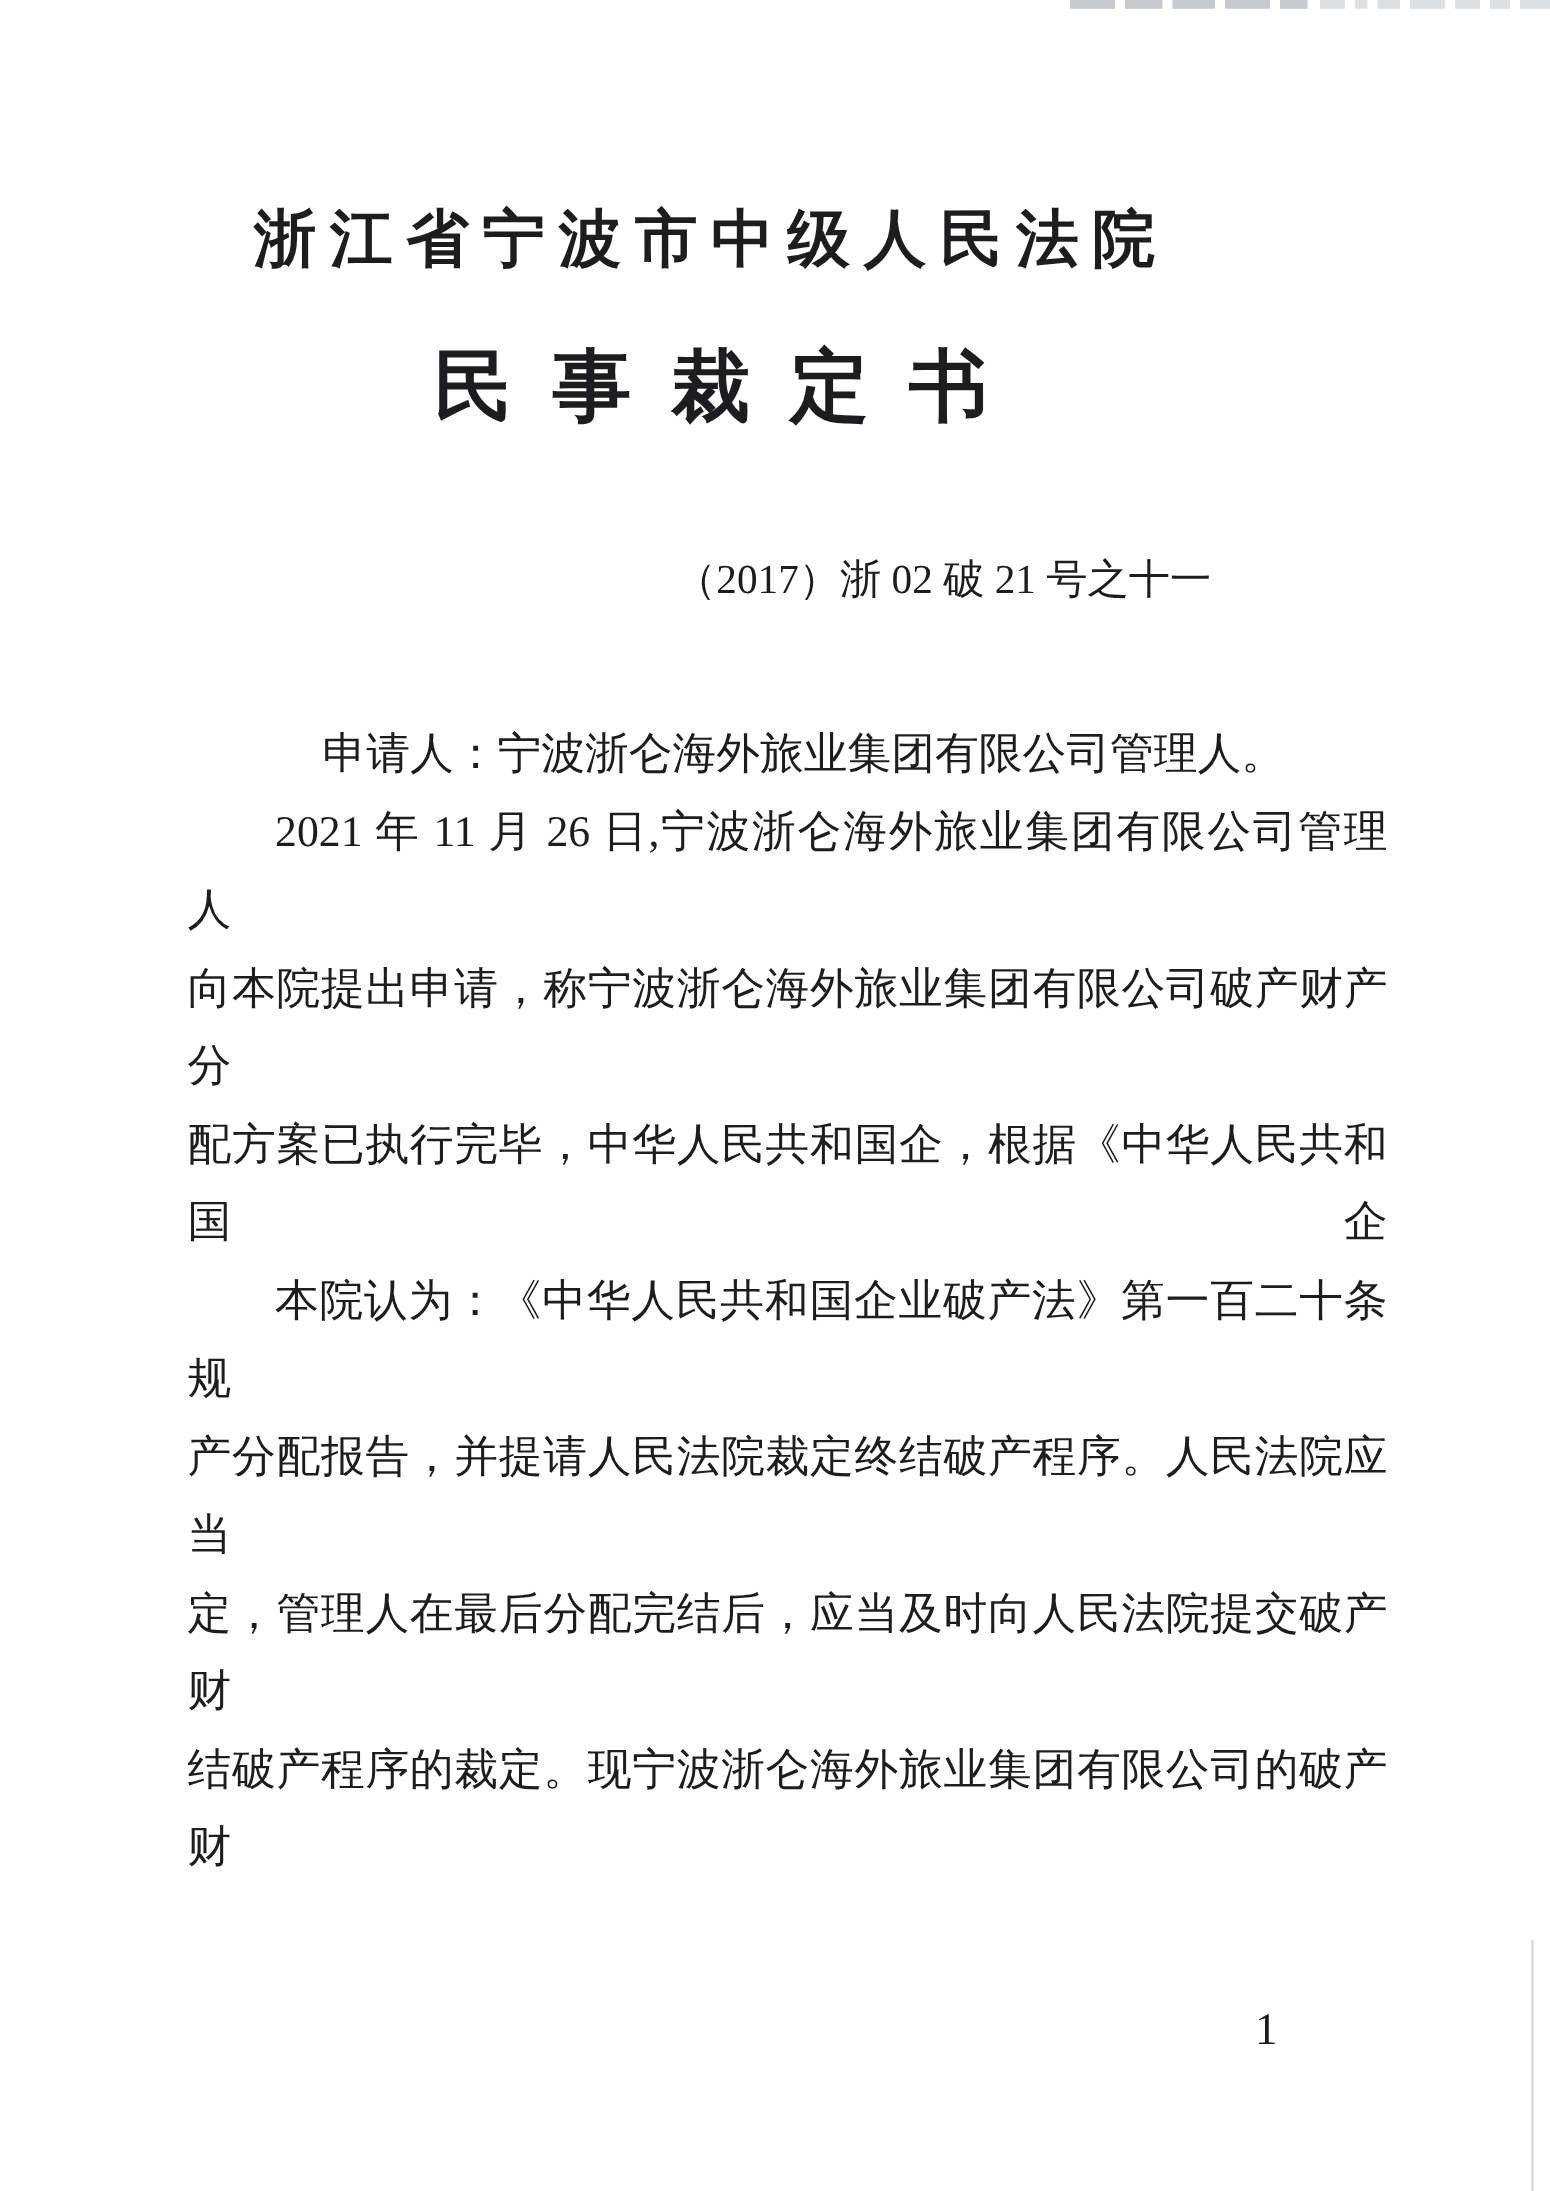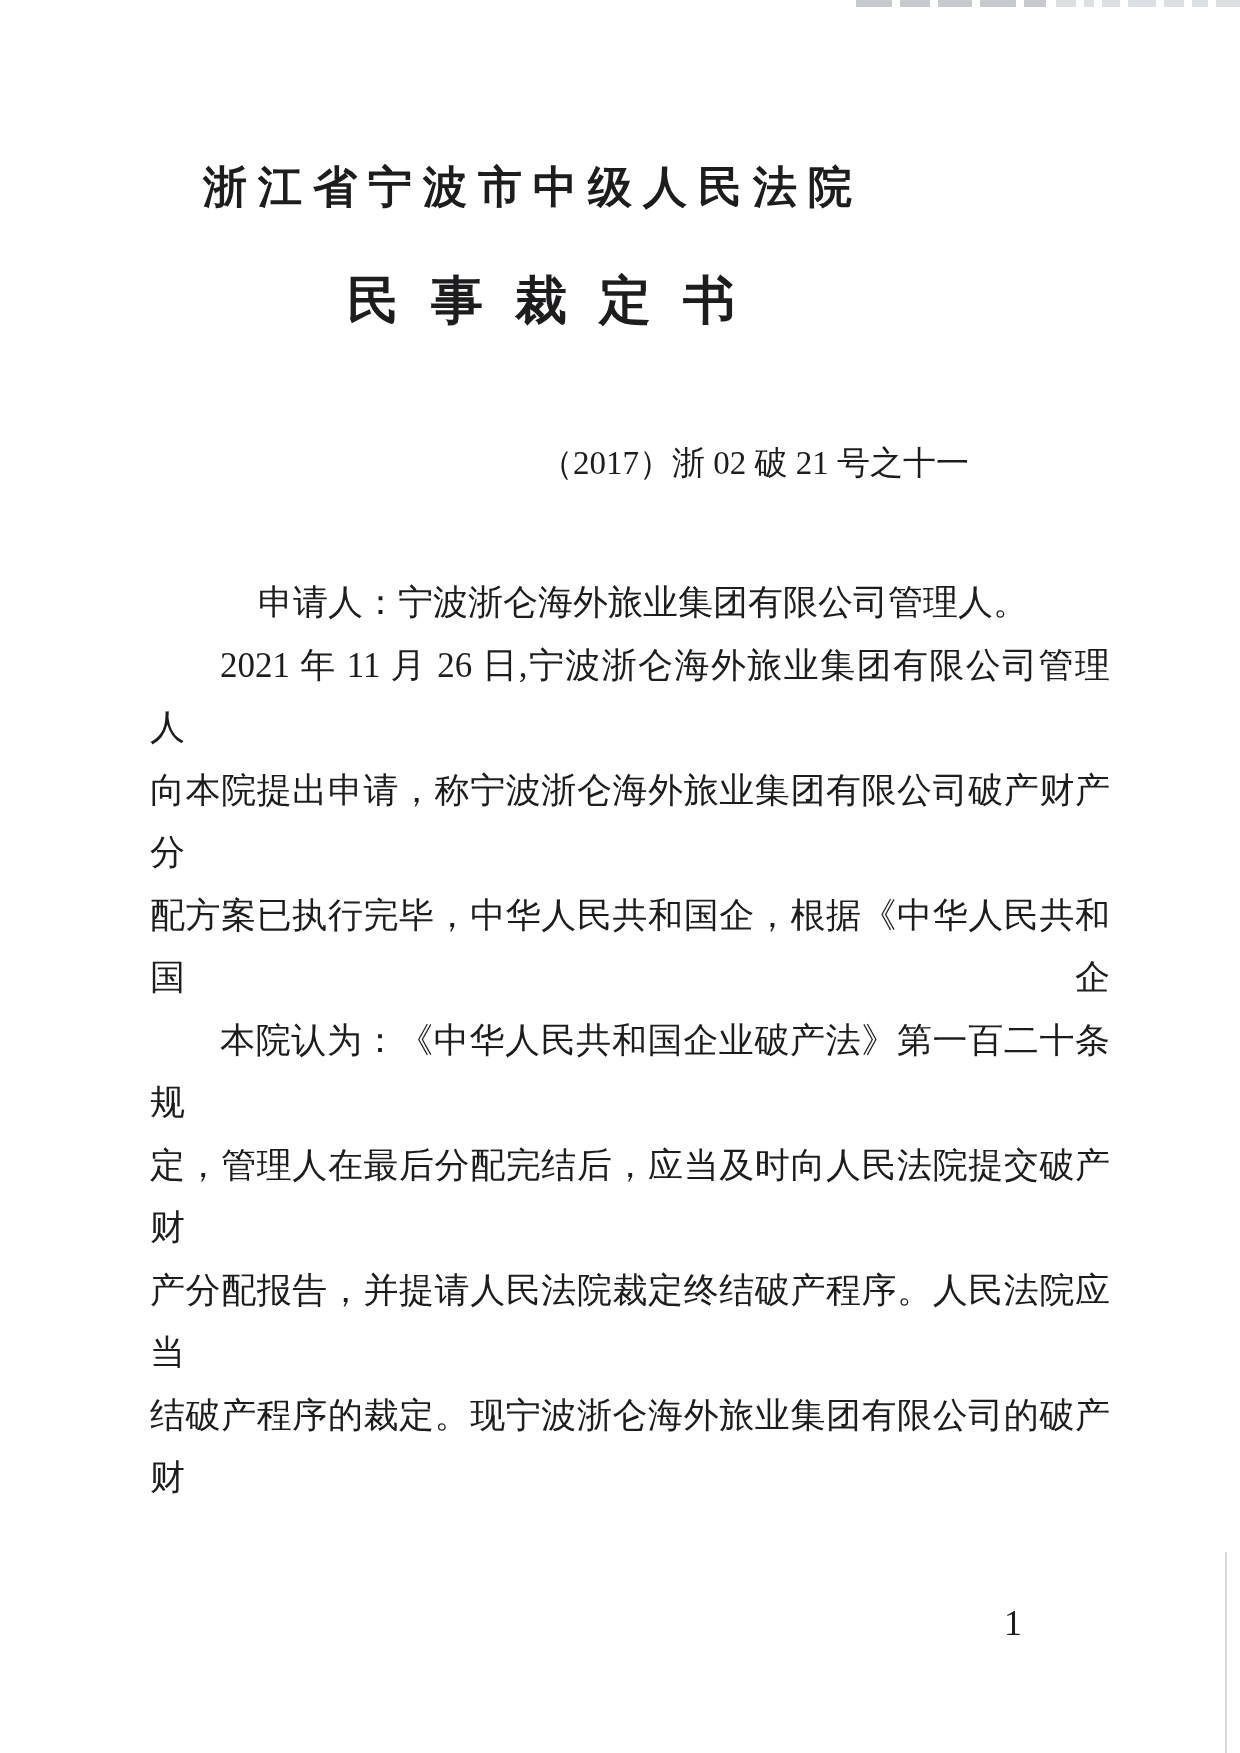--- a/index.html
+++ b/index.html
@@ -10,31 +10,31 @@
     background: #ffffff;
     color: #1d1d1f;
     font-family: "Liberation Serif", "DejaVu Serif", serif;
     overflow: hidden;
   }
   .court-name {
     position: absolute;
     left: 203px;
     top: 158px;
     margin: 0;
-    font-size: 44px;
+    font-size: 50px;
     font-weight: 700;
     letter-spacing: 11px;
     white-space: nowrap;
   }
   .doc-type {
     position: absolute;
     left: 347px;
     top: 266px;
     margin: 0;
-    font-size: 52px;
+    font-size: 63px;
     font-weight: 700;
     letter-spacing: 32px;
     white-space: nowrap;
   }
   .case-number {
     position: absolute;
     left: 540px;
     top: 441px;
     font-size: 33px;
     white-space: nowrap;
@@ -97,22 +97,22 @@
   <h2 class="doc-type">民事裁定书</h2>
 
   <div class="case-number">（2017）浙 02 破 21 号之十一</div>
 
   <div class="body-block">
     <div class="line indent short">申请人：宁波浙仑海外旅业集团有限公司管理人。</div>
     <div class="line indent">2021 年 11 月 26 日,宁波浙仑海外旅业集团有限公司管理人</div>
     <div class="line">向本院提出申请，称宁波浙仑海外旅业集团有限公司破产财产分</div>
     <div class="line">配方案已执行完毕，中华人民共和国企，根据《中华人民共和国企</div>
     <div class="line indent">本院认为：《中华人民共和国企业破产法》第一百二十条规</div>
+    <div class="line">产分配报告，并提请人民法院裁定终结破产程序。人民法院应当</div>
     <div class="line">定，管理人在最后分配完结后，应当及时向人民法院提交破产财</div>
-    <div class="line">产分配报告，并提请人民法院裁定终结破产程序。人民法院应当</div>
     <div class="line">结破产程序的裁定。现宁波浙仑海外旅业集团有限公司的破产财</div>
 
   </div>
 
   <div class="page-number">1</div>
 
   <div class="edge-line"></div>
 
 </div>
 

